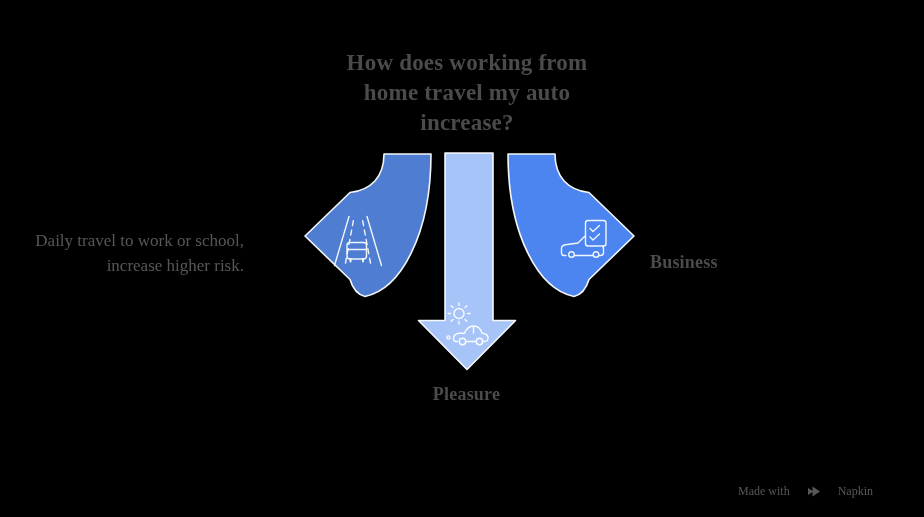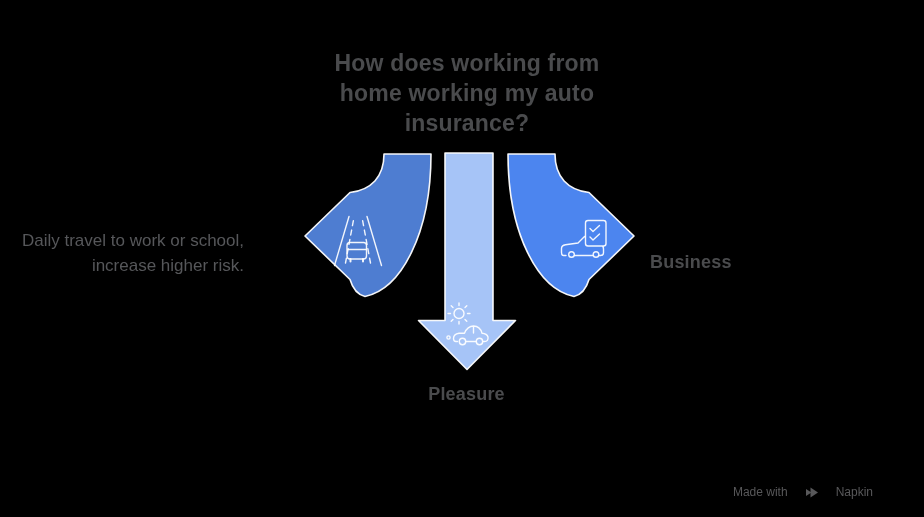--- a/index.html
+++ b/index.html
@@ -1,21 +1,21 @@
 <!DOCTYPE html>
 <html><head>
 <meta charset="utf-8">
 <style>
   html,body{margin:0;padding:0;background:#000;}
   .canvas{
     position:relative;
     width:880px;height:517px;
     background:#000;
     overflow:hidden;
-    font-family:Liberation Sans, sans-serif;
+    font-family:Liberation Serif, serif;
   }
   .title{
     position:absolute;
     left:317px;top:48px;width:300px;
     text-align:center;
     font-size:23px;line-height:30px;font-weight:bold;
     color:#4A4B4D;
     letter-spacing:.2px;
   }
   .arrows-svg{position:absolute;left:0;top:0;}
@@ -41,22 +41,22 @@
   }
   .watermark svg{display:block;}
 </style>
 </head>
 <body>
 
 <div class="canvas">
 
   <div class="title">
     <div>How does working from</div>
-    <div>home working my auto</div>
-    <div>insurance?</div>
+    <div>home travel my auto</div>
+    <div>increase?</div>
   </div>
 
   <svg class="arrows-svg" width="924" height="517" viewBox="0 0 924 517">
 
     <g>
       <path d="M 384,154 C 384,177 371,190 350,192.5 L 305,236 L 350,279.5
                C 352.5,288 357,294.5 365,296.5 C 401,289 431,234 431,154 Z" stroke="#FFFFFF" stroke-opacity="0.95" stroke-width="1.6" stroke-linejoin="round" fill="#4E7DD1"></path>
       <g fill="none" stroke="#FFFFFF" stroke-opacity="0.92" stroke-width="1.4" stroke-linecap="round" stroke-linejoin="round">
         <path d="M334.5,265.5 L349,216.5"></path>
         <path d="M381.5,265.5 L367,216.5"></path>

